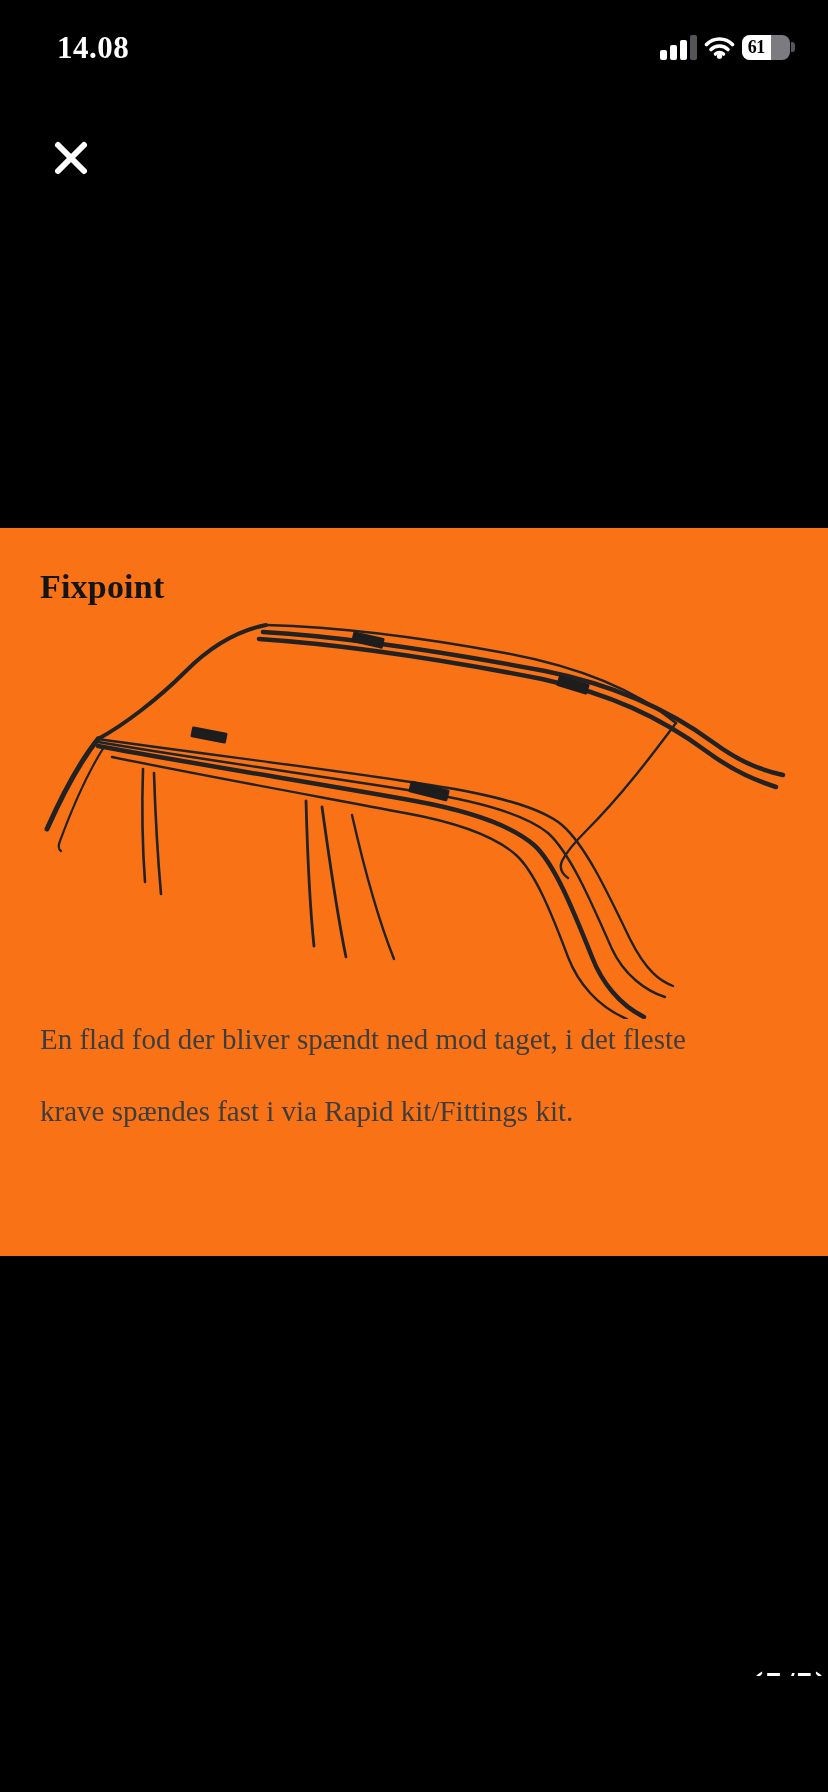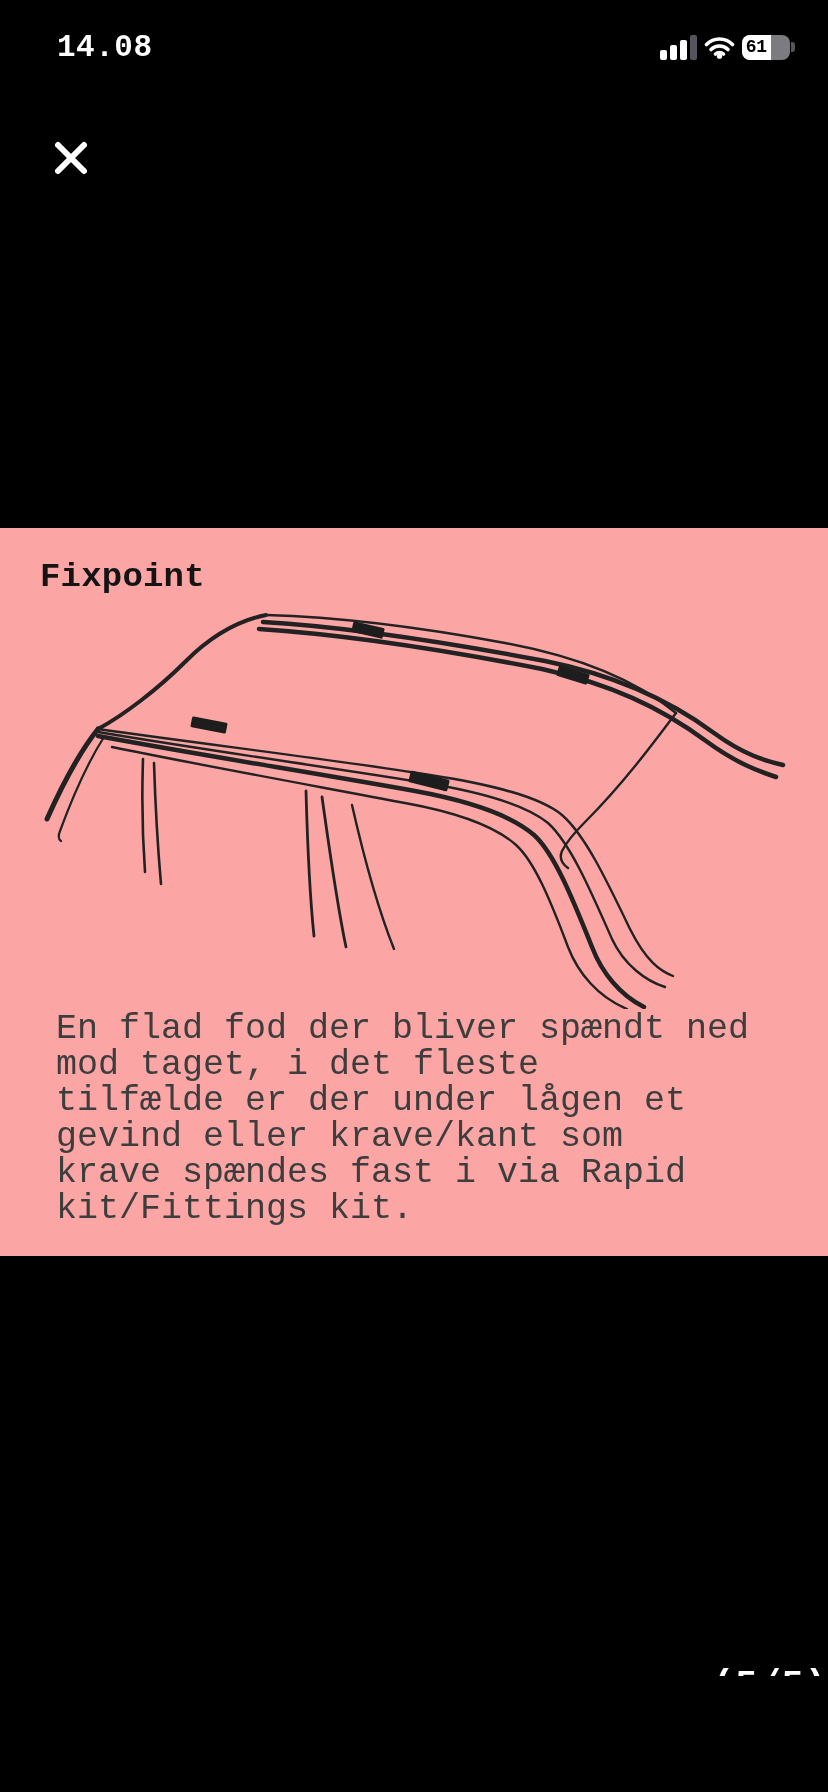--- a/index.html
+++ b/index.html
@@ -1,18 +1,18 @@
 <!DOCTYPE html>
 <html><head>
 <meta charset="utf-8">
 <style>
   html,body{margin:0;padding:0;background:#000;}
   .screen{
     position:relative;width:828px;height:1676px;background:#000;overflow:hidden;
-    font-family:Liberation Mono, monospace;
+    font-family:Liberation Serif, serif;
   }
   
   .status-bar{position:absolute;top:0;left:0;right:0;height:70px;}
   .status-time{
     position:absolute;left:57px;top:30px;width:110px;
     color:#fff;font-size:31px;font-weight:bold;letter-spacing:.5px;
   }
   .status-right{
     position:absolute;right:33px;top:33px;display:flex;align-items:center;gap:7px;height:28px;
   }
@@ -31,28 +31,28 @@
   }
   .battery-fill span{color:#000;font-size:18px;font-weight:bold;letter-spacing:-.5px;}
   .battery-nub{width:4px;height:10px;margin-left:1.5px;border-radius:0 3px 3px 0;background:#55555a;}
   
   .close-btn{
     position:absolute;left:48px;top:136px;width:46px;height:46px;
     display:flex;align-items:center;justify-content:center;cursor:pointer;background:transparent;border:none;padding:0;
   }
   
   .sheet{
-    position:absolute;left:0;top:528px;width:828px;height:728px;background:#fca5a5;
-    box-sizing:border-box;padding:3px 40px;overflow:hidden;
+    position:absolute;left:0;top:528px;width:828px;height:728px;background:#f97316;
+    box-sizing:border-box;padding:13px 40px;overflow:hidden;
   }
   .sheet h1{
     margin:26px 0 0 0;font-size:34px;line-height:40px;font-weight:bold;color:#141414;letter-spacing:.2px;
   }
   .diagram{display:block;margin:2px 0 0 -40px;}
-  .sheet p{margin:16px;font-size:35px;line-height:36px;color:#3d3d3d;}
+  .sheet p{margin:0;font-size:29px;line-height:36px;color:#3d3d3d;}
   .sheet p.p1{margin-top:2px;}
   .sheet p.p2{margin-top:26px;}
   
   .pagination{
     position:absolute;left:0;right:0;top:1664px;text-align:right;
     color:#fff;font-size:37px;font-weight:bold;letter-spacing:1px;
   }
   .home-indicator{
     position:absolute;left:266px;top:1762px;width:296px;height:14px;border-radius:8px;background:#fff;
   }
@@ -138,21 +138,21 @@
       <g fill="#1d1d1d">
         <rect x="-16" y="-5.5" width="32" height="11" rx="1.5" transform="translate(368,31) rotate(13)"></rect>
         <rect x="-16" y="-5.5" width="32" height="11" rx="1.5" transform="translate(573,76) rotate(17)"></rect>
         <rect x="-18" y="-5.5" width="36" height="11" rx="1.5" transform="translate(209,126) rotate(11)"></rect>
         <rect x="-20" y="-6" width="40" height="12" rx="1.5" transform="translate(429,182) rotate(14)"></rect>
       </g>
     </svg>
 
     <p class="p1">
       <span>En flad fod der bliver spændt ned mod taget, i det fleste</span><br>
-      <span>tilfælde er der under lågen et gevind eller krave/kant som</span><br>
+      <br>
       <span>krave spændes fast i via Rapid kit/Fittings kit.</span>
     </p>
   </div>
 
   <div class="pagination">(5/5)</div>
 
   <div class="home-indicator"></div>
 
 </div>
 

